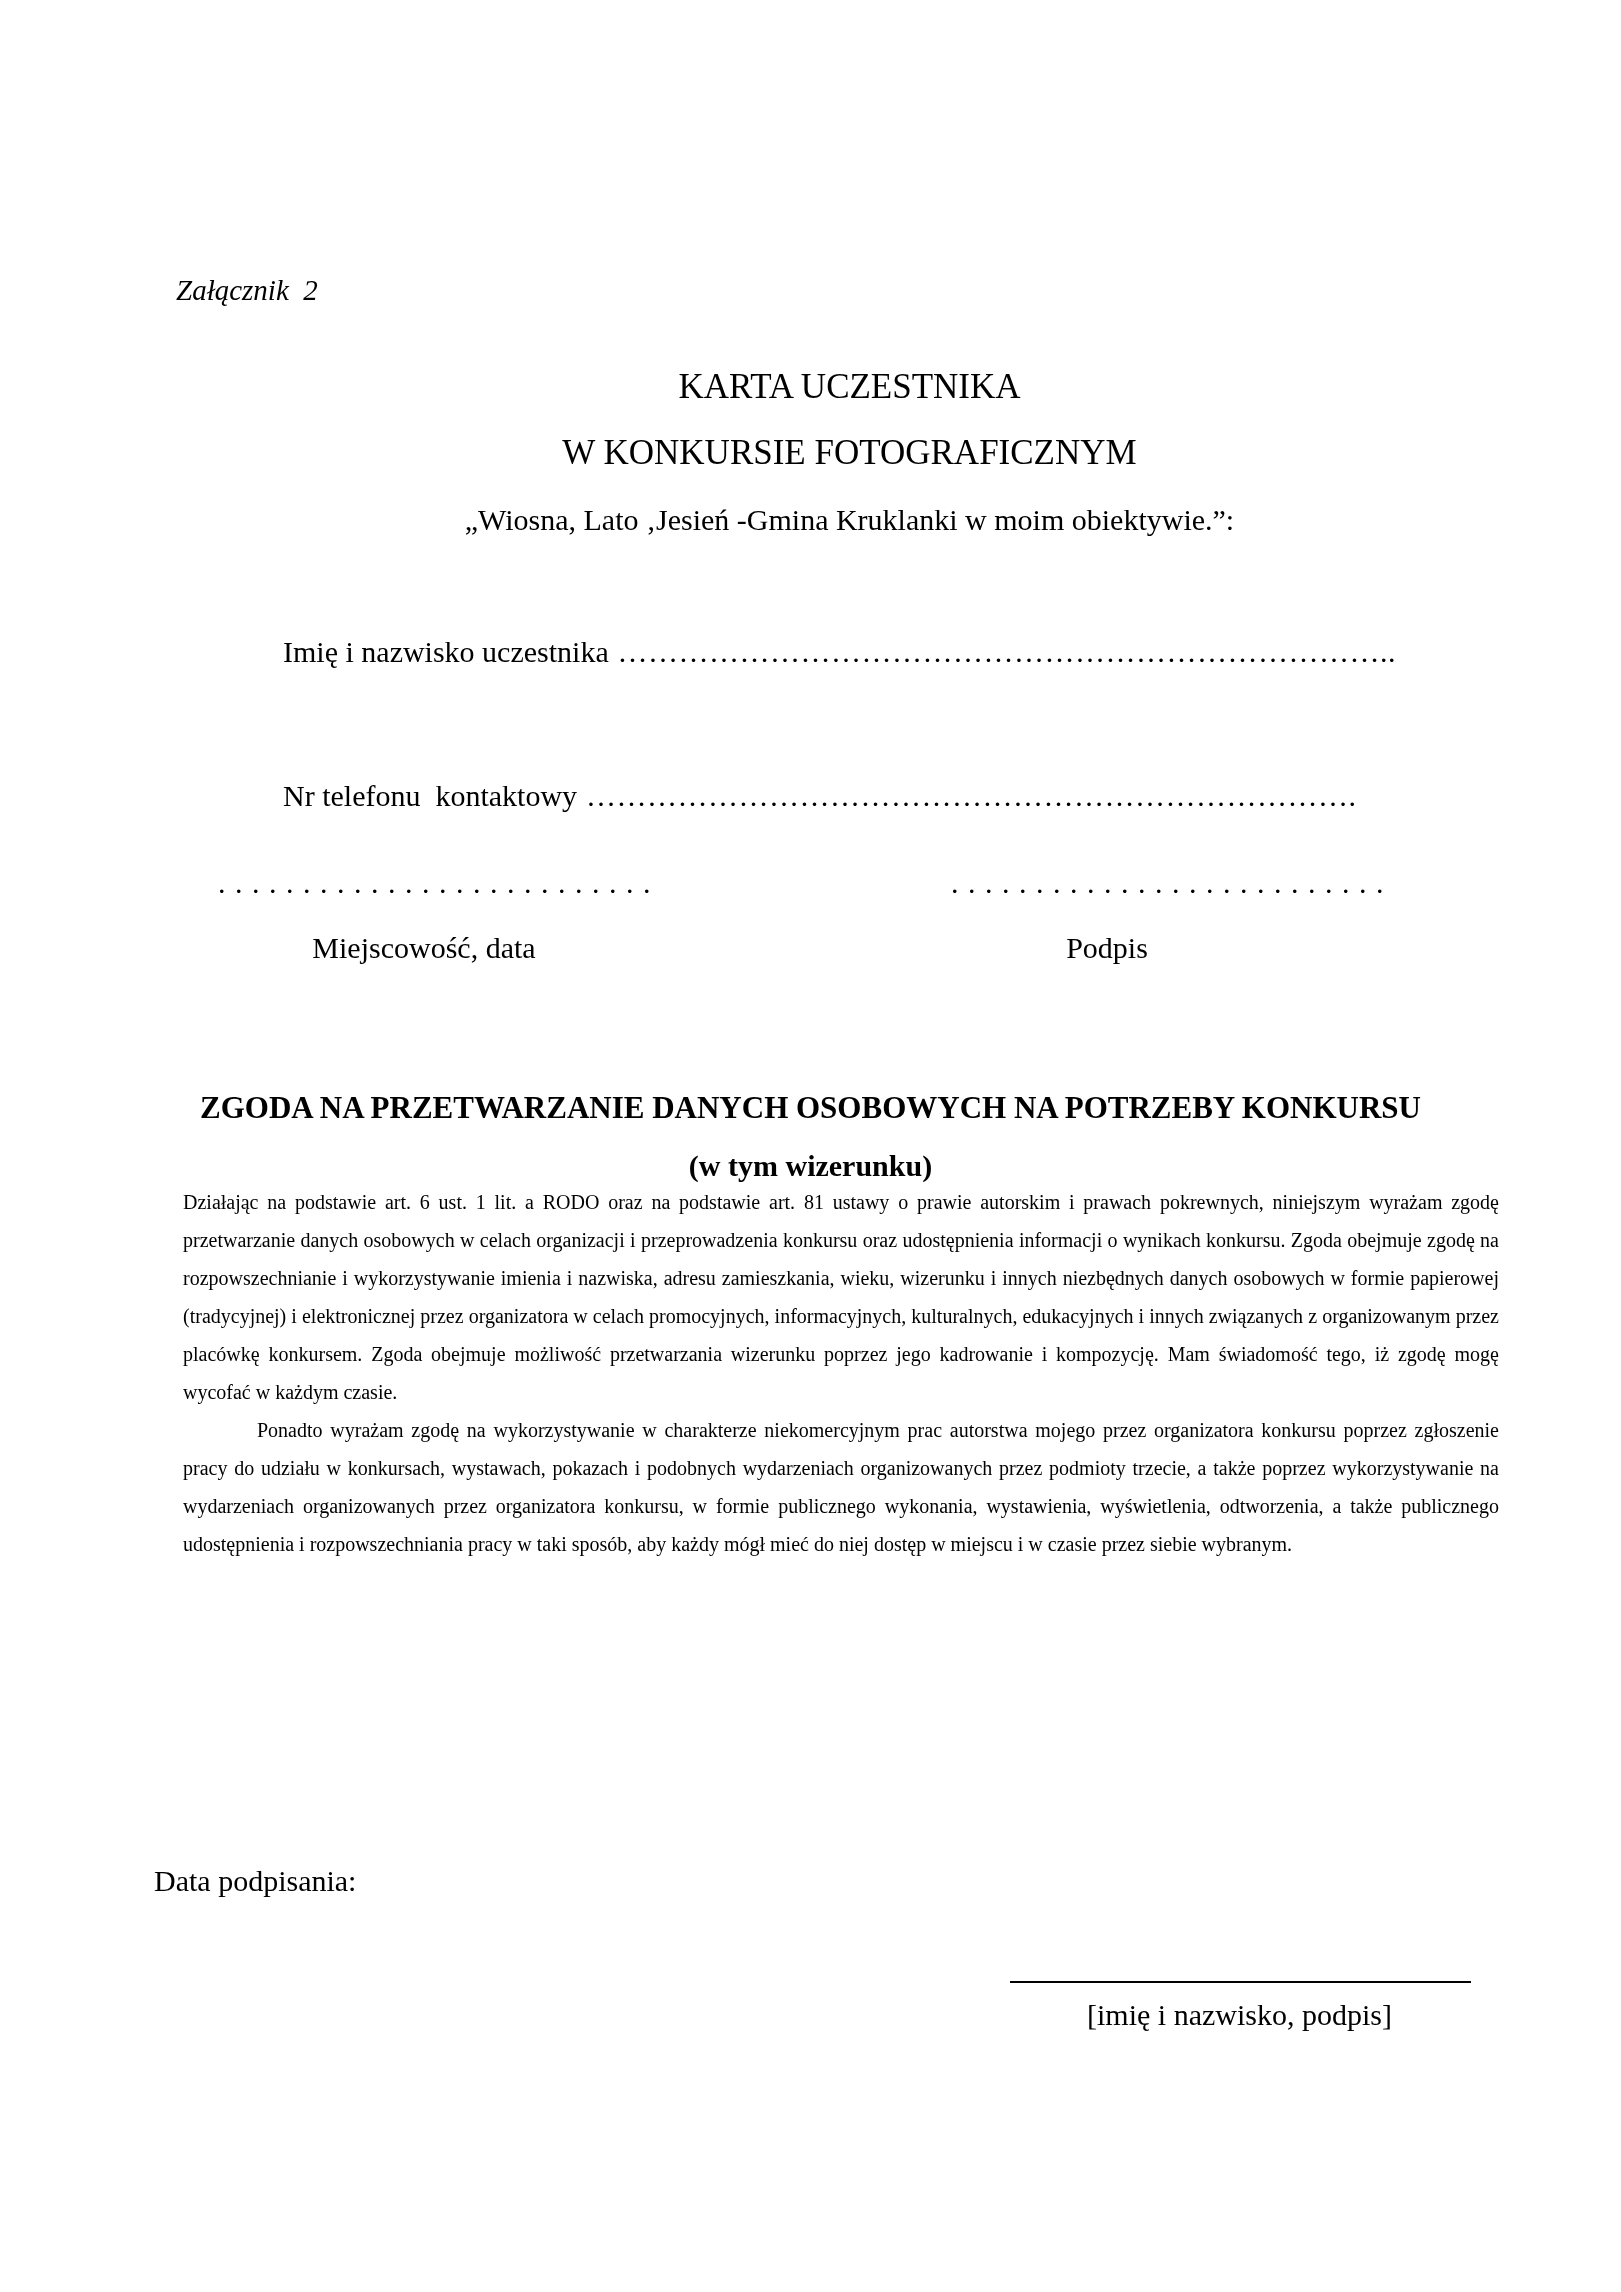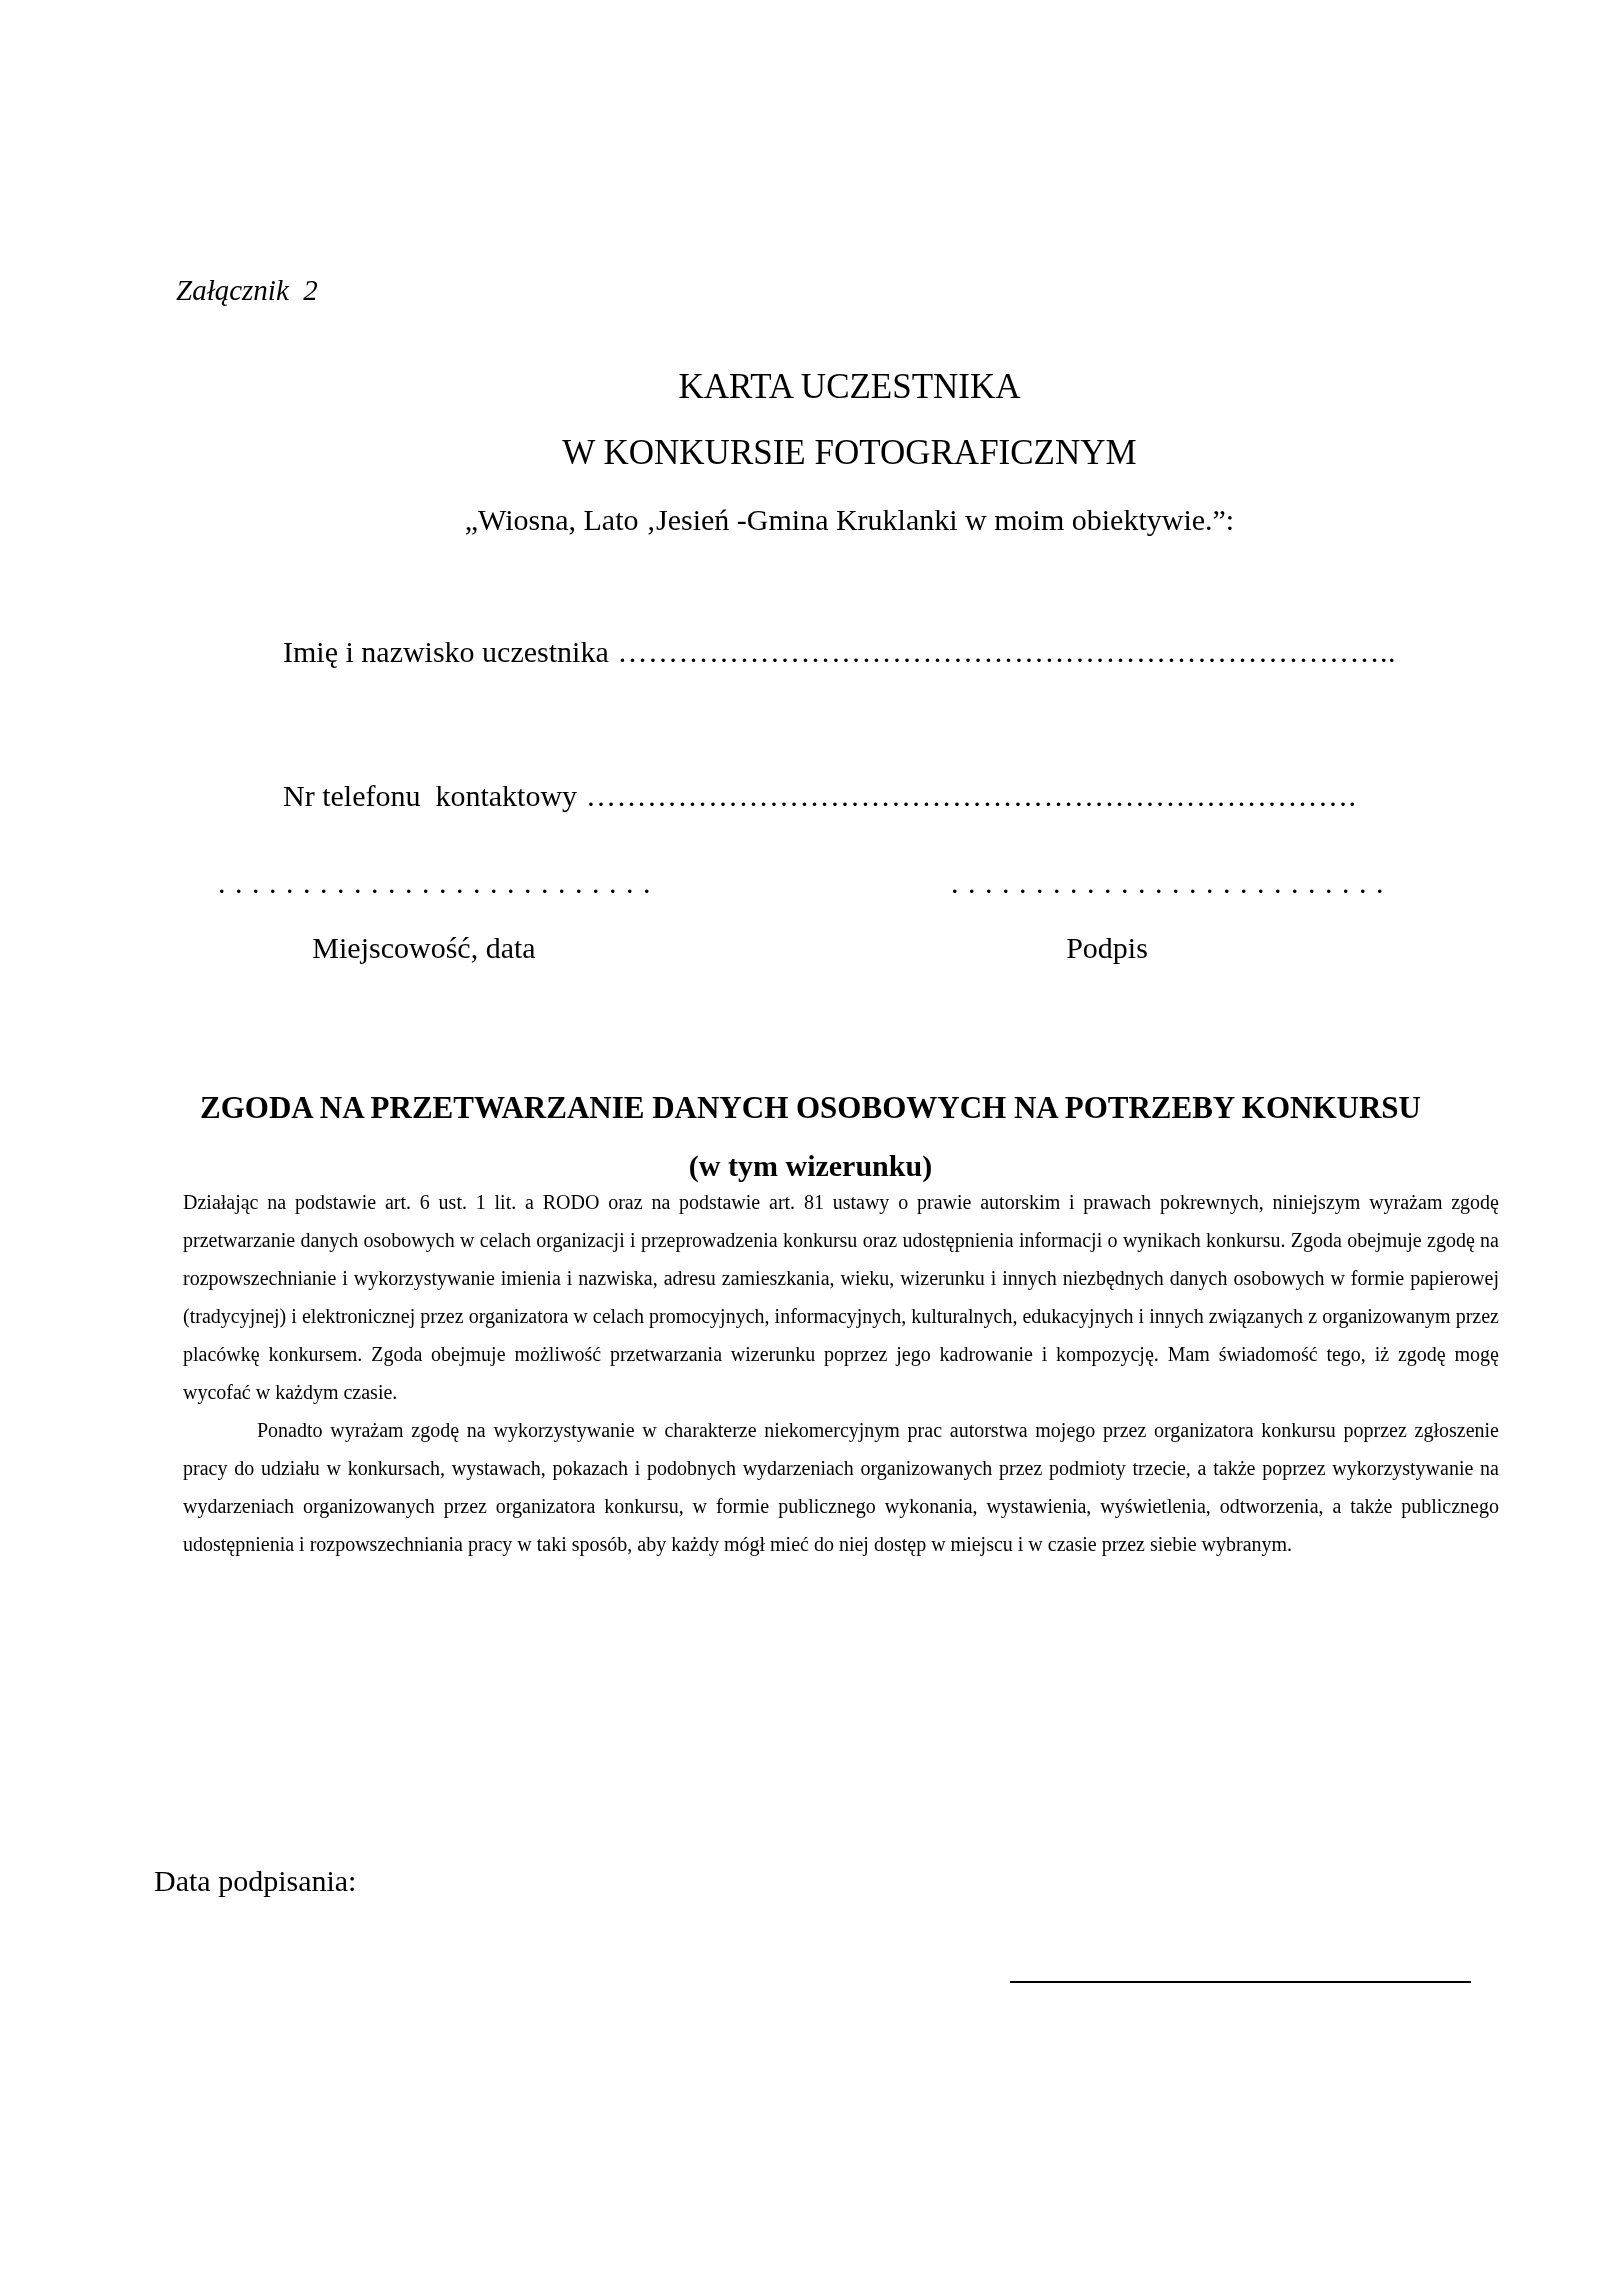--- a/index.html
+++ b/index.html
@@ -146,15 +146,16 @@
 
   <div class="abs bodytext">
     <p class="p1">Działając  na podstawie art. 6 ust. 1 lit. a RODO oraz na podstawie art. 81 ustawy o prawie autorskim i prawach pokrewnych, niniejszym wyrażam zgodę przetwarzanie danych osobowych  w celach organizacji i przeprowadzenia konkursu oraz udostępnienia informacji o wynikach konkursu. Zgoda obejmuje zgodę na rozpowszechnianie i wykorzystywanie imienia i nazwiska, adresu zamieszkania, wieku, wizerunku i innych niezbędnych danych osobowych w formie papierowej (tradycyjnej) i elektronicznej przez organizatora w celach promocyjnych, informacyjnych, kulturalnych, edukacyjnych i innych związanych z organizowanym przez placówkę konkursem. Zgoda obejmuje możliwość przetwarzania wizerunku poprzez jego kadrowanie i kompozycję. Mam świadomość tego, iż zgodę mogę wycofać w każdym czasie.</p>
     <p class="p2">Ponadto wyrażam zgodę na wykorzystywanie w charakterze niekomercyjnym prac autorstwa mojego  przez  organizatora konkursu poprzez zgłoszenie pracy do udziału w konkursach, wystawach, pokazach i podobnych wydarzeniach organizowanych przez podmioty trzecie, a także poprzez wykorzystywanie na wydarzeniach organizowanych przez organizatora konkursu, w formie publicznego wykonania, wystawienia, wyświetlenia, odtworzenia, a także publicznego udostępnienia i rozpowszechniania pracy w taki sposób, aby każdy mógł mieć do niej dostęp w miejscu i w czasie przez siebie wybranym.</p>
   </div>
 
   <div class="abs date-label">Data podpisania:</div>
 
   <div class="abs sig-line"></div>
 
+  <div class="abs sig-caption">[imię i nazwisko, podpis]</div>
 
 </div>
 
 
 </body></html>

